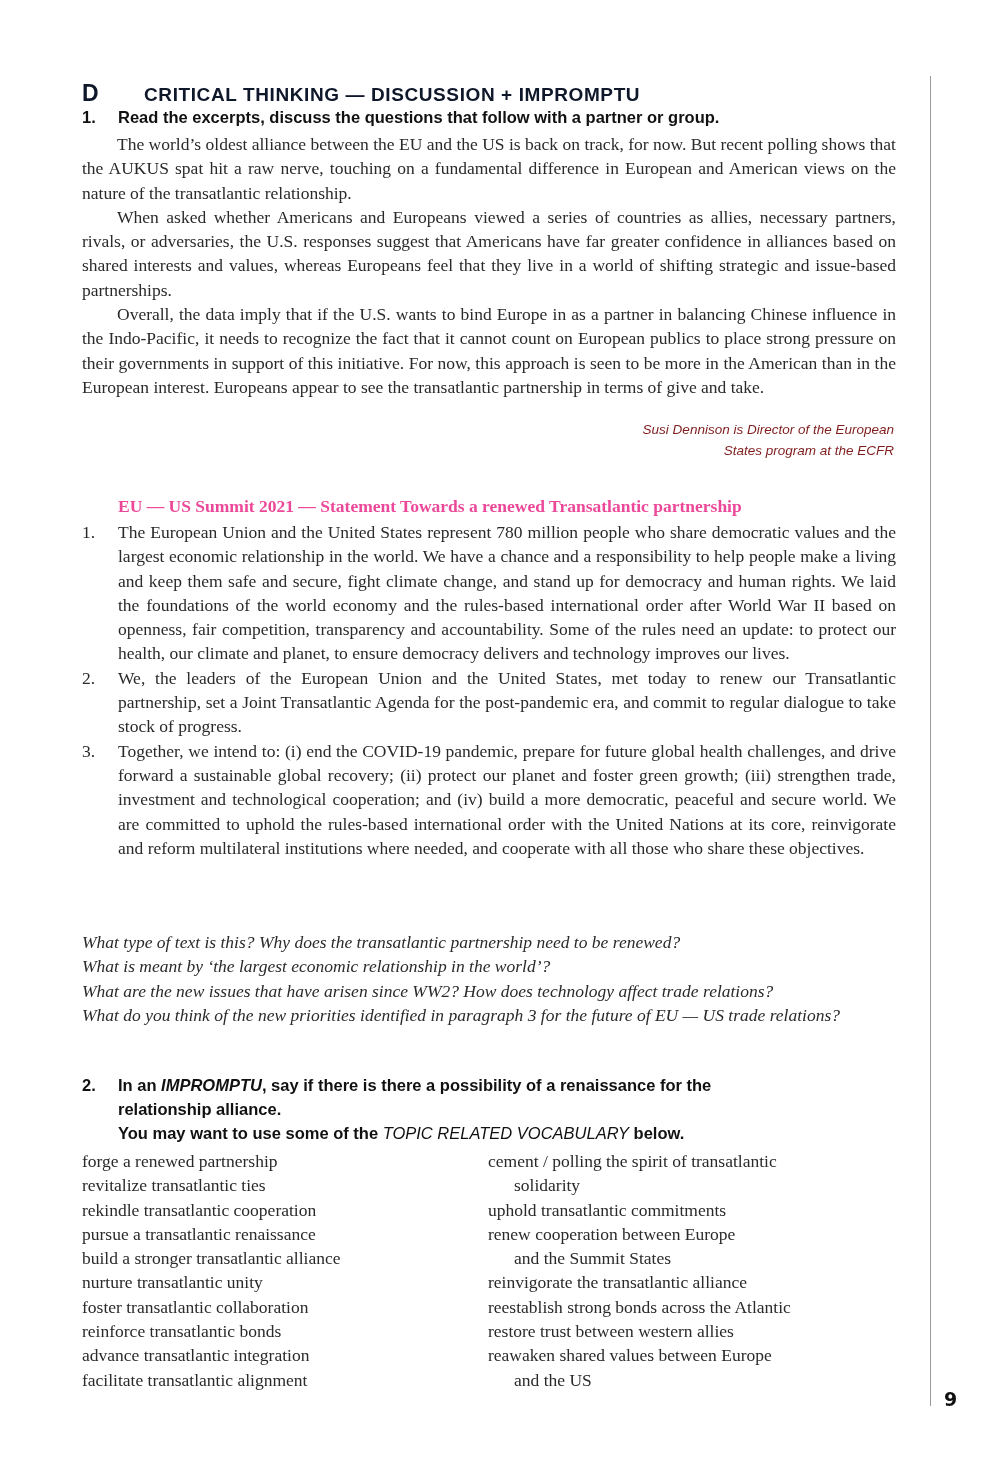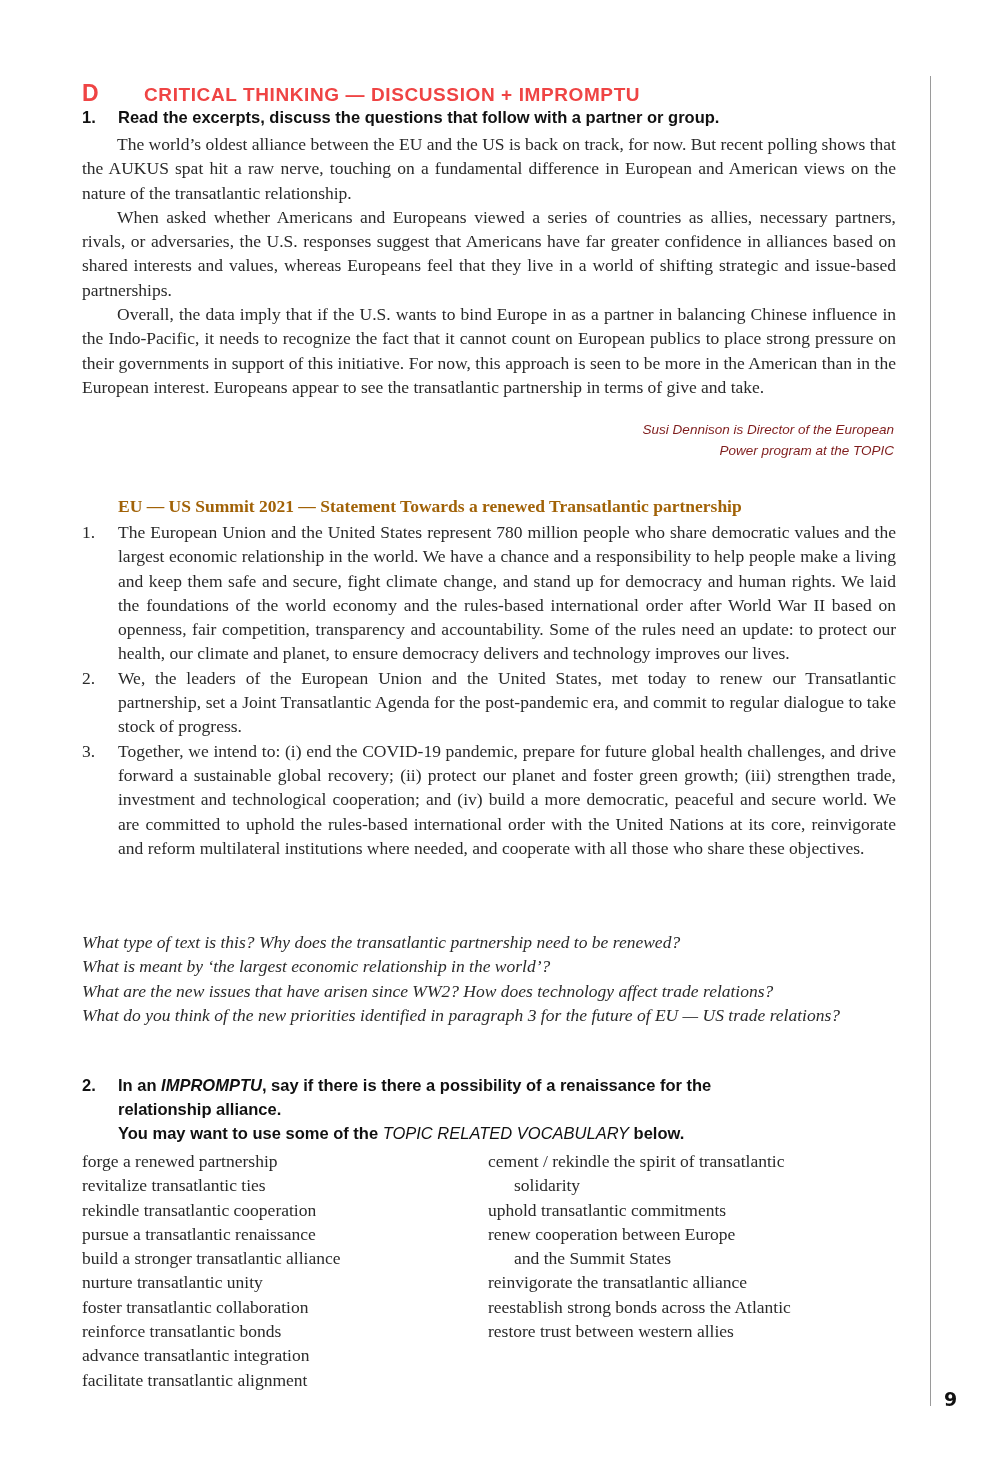--- a/index.html
+++ b/index.html
@@ -27,21 +27,21 @@
     font-weight: bold;
     font-size: 19px;
     color: #111;
   }
   .section-head {
     position: absolute;
     left: 82px;
     top: 80px;
     font-family: "Liberation Sans", sans-serif;
     font-weight: bold;
-    color: #ef4444;
+    color: #0f172a;
     font-size: 19px;
     letter-spacing: 0.6px;
     white-space: nowrap;
   }
   .section-head .letter { font-size: 23px; display: inline-block; width: 62px; }
   .instruction {
     position: absolute;
     left: 82px;
     font-family: "Liberation Sans", sans-serif;
     font-weight: bold;
@@ -78,21 +78,21 @@
     line-height: 21px;
     color: #7f1d1d;
   }
   .summit-title {
     position: absolute;
     left: 118px;
     top: 496px;
     font-family: "Liberation Serif", serif;
     font-weight: bold;
     font-size: 17.5px;
-    color: #a16207;
+    color: #ec4899;
     white-space: nowrap;
   }
   .summit-list {
     position: absolute;
     left: 82px;
     top: 520px;
     width: 814px;
     margin: 0; padding: 0;
     list-style: none;
   }
@@ -135,21 +135,21 @@
 </div>
 
 <div class="excerpt serif">
   <p>The world’s oldest alliance between the EU and the US is back on track, for now. But recent polling shows that the AUKUS spat hit a raw nerve, touching on a fundamental difference in European and American views on the nature of the transatlantic relationship.</p>
   <p>When asked whether Americans and Europeans viewed a series of countries as allies, necessary partners, rivals, or adversaries, the U.S. responses suggest that Americans have far greater confidence in alliances based on shared interests and values, whereas Europeans feel that they live in a world of shifting strategic and issue-based partnerships.</p>
   <p>Overall, the data imply that if the U.S. wants to bind Europe in as a partner in balancing Chinese influence in the Indo-Pacific, it needs to recognize the fact that it cannot count on European publics to place strong pressure on their governments in support of this initiative. For now, this approach is seen to be more in the American than in the European interest. Europeans appear to see the transatlantic partnership in terms of give and take.</p>
 </div>
 
 <div class="attribution">
   <div>Susi Dennison is Director of the European</div>
-  <div>Power program at the TOPIC</div>
+  <div>States program at the ECFR</div>
 </div>
 
 <div class="summit-title">EU — US Summit 2021 — Statement Towards a renewed Transatlantic partnership</div>
 
 <ol class="summit-list serif">
   <li>
     <span class="num">1.</span>
     <span class="txt">The European Union and the United States represent 780 million people who share democratic values and the largest economic relationship in the world. We have a chance and a responsibility to help people make a living and keep them safe and secure, fight climate change, and stand up for democracy and human rights. We laid the foundations of the world economy and the rules-based international order after World War II based on openness, fair competition, transparency and accountability. Some of the rules need an update: to protect our health, our climate and planet, to ensure democracy delivers and technology improves our lives.</span>
   </li>
   <li>
@@ -185,32 +185,36 @@
   <div class="vocab-item">build a stronger transatlantic alliance</div>
   <div class="vocab-item">nurture transatlantic unity</div>
   <div class="vocab-item">foster transatlantic collaboration</div>
   <div class="vocab-item">reinforce transatlantic bonds</div>
   <div class="vocab-item">advance transatlantic integration</div>
   <div class="vocab-item">facilitate transatlantic alignment</div>
 </div>
 
 <div class="vocab-col right">
   <div class="vocab-item">
-    <span>cement / rekindle the spirit of transatlantic</span>
+    <span>cement / polling the spirit of transatlantic</span>
     <span class="cont">solidarity</span>
   </div>
   <div class="vocab-item">
     <span>uphold transatlantic commitments</span>
   </div>
   <div class="vocab-item">
     <span>renew cooperation between Europe</span>
     <span class="cont">and the Summit States</span>
   </div>
   <div class="vocab-item">
     <span>reinvigorate the transatlantic alliance</span>
   </div>
   <div class="vocab-item">
     <span>reestablish strong bonds across the Atlantic</span>
   </div>
   <div class="vocab-item">
     <span>restore trust between western allies</span>
   </div>
+  <div class="vocab-item">
+    <span>reawaken shared values between Europe</span>
+    <span class="cont">and the US</span>
+  </div>
 </div>
 
 </body></html>

